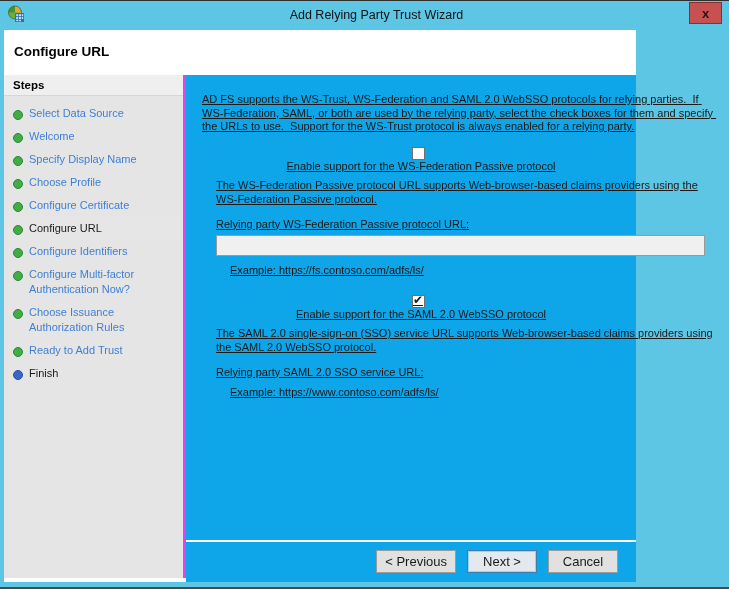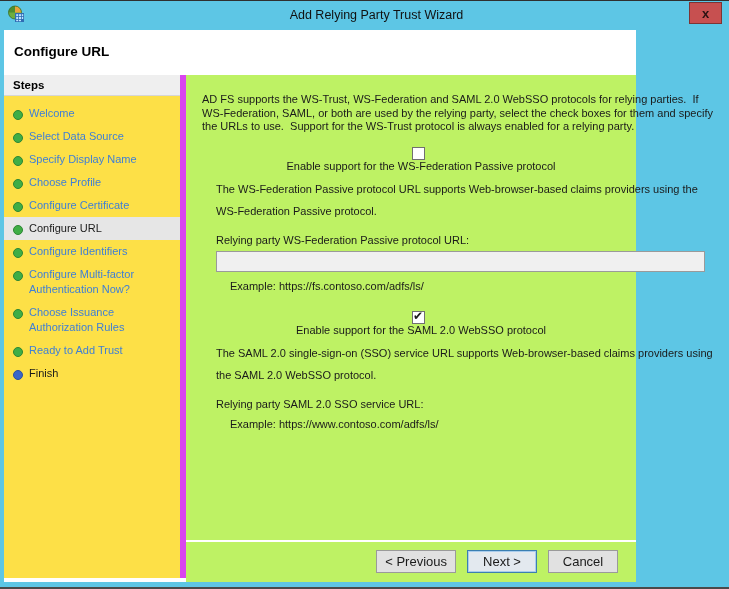--- a/index.html
+++ b/index.html
@@ -19,45 +19,45 @@
     font-size:12.5px;color:#111;padding-left:24px;}
   .close-btn{position:absolute;right:7px;top:1px;width:33px;height:22px;
     background:var(--close-bg,#C75050);border:1px solid #7d3434;
     display:flex;align-items:center;justify-content:center;cursor:pointer;}
   .close-btn span{font-size:13px;font-weight:bold;color:#2b1212;line-height:1;}
   
   .dialog{position:absolute;left:4px;top:29px;width:632px;height:552px;background:#fff;}
   .heading-strip{position:absolute;left:0;top:0;width:100%;height:45px;background:#fff;}
   .heading-strip h1{margin:0;padding:14px 0 0 10px;font-size:13.5px;color:#000;}
   
-  .sidebar{position:absolute;left:0;top:45px;bottom:4px;width:182px;background:#fde047;
-    border-right:6px solid #d946ef;}
+  .sidebar{position:absolute;left:0;top:45px;bottom:4px;width:182px;background:#e5e5e5;
+    border-right:3px solid #d946ef;}
   .steps-heading{background:#efefef;border-bottom:1px solid #d6d6d6;
     font-weight:bold;font-size:11.5px;padding:4px 9px;color:#000;}
   .steps-list{list-style:none;margin:6px 0 0 0;padding:0;}
   .steps-list li{position:relative;padding:4px 6px 4px 25px;line-height:15px;
     color:var(--link,#3F7FD6);cursor:pointer;}
   .steps-list li::before{content:"";position:absolute;left:9px;top:8px;width:8px;height:8px;
     border-radius:50%;}
   .steps-list li.done::before{background:var(--step-done,#3FAE46);border:1px solid #2d8633;}
   .steps-list li.pending::before{background:var(--step-pending,#3A66C8);border:1px solid #2b4fa0;}
   .steps-list li.current{background:#e6e6e6;color:#1a1a1a;}
   .steps-list li.current::before{background:var(--step-done,#3FAE46);border:1px solid #2d8633;}
   .steps-list li.pending{color:#1a1a1a;}
   
-  .content{position:absolute;left:182px;top:45px;right:0;bottom:0;background:#bef264;}
+  .content{position:absolute;left:182px;top:45px;right:0;bottom:0;background:#0ea5e9;text-decoration:underline;}
   .intro{margin:18px 0 0 16px;width:514px;line-height:13.5px;white-space:pre-wrap;}
   .cb-row{display:flex;align-items:center;margin:0 0 0 14px;flex-direction:column;}
   .cb-row.first{margin-top:13px;}
   .cb-row.second{margin-top:19px;}
   .checkbox{width:13px;height:13px;background:#fff;border:1px solid #707070;
     display:flex;align-items:center;justify-content:center;cursor:pointer;flex:none;}
   .checkbox .mark{font-size:12px;line-height:10px;color:#1a1a1a;margin-top:-2px;}
   .cb-label{margin-left:6px;}
-  .desc{margin:6px 0 0 30px;width:500px;line-height:22px;}
+  .desc{margin:6px 0 0 30px;width:500px;line-height:14px;}
   .url-label{margin:12px 0 0 30px;}
   .url-input{display:block;margin:5px 0 0 30px;width:489px;height:21px;
     font-family:"Liberation Sans",sans-serif;font-size:11px;padding:2px 4px;color:#1a1a1a;}
   .url-input.disabled{background:#f0f0f0;border:1px solid #9a9a9a;}
   .url-input.enabled{background:#fff;border:1px solid #5c5c5c;}
   .example{margin:8px 0 0 44px;}
   
   .footer-sep{position:absolute;left:0;right:0;bottom:40px;height:2px;background:#ffffff;}
   .footer{position:absolute;right:18px;bottom:9px;display:flex;}
   .btn{min-width:70px;height:23px;margin-left:11px;background:#e1e1e1;
@@ -96,22 +96,22 @@
 
   <div class="dialog">
 
     <div class="heading-strip">
       <h1>Configure URL</h1>
     </div>
 
     <div class="sidebar">
       <div class="steps-heading">Steps</div>
       <ul class="steps-list">
+        <li class="done">Select Data Source</li>
         <li class="done">Welcome</li>
-        <li class="done">Select Data Source</li>
         <li class="done">Specify Display Name</li>
         <li class="done">Choose Profile</li>
         <li class="done">Configure Certificate</li>
         <li class="current">Configure URL</li>
         <li class="done">Configure Identifiers</li>
         <li class="done">Configure Multi-factor Authentication Now?</li>
         <li class="done">Choose Issuance Authorization Rules</li>
         <li class="done">Ready to Add Trust</li>
         <li class="pending">Finish</li>
       </ul>

